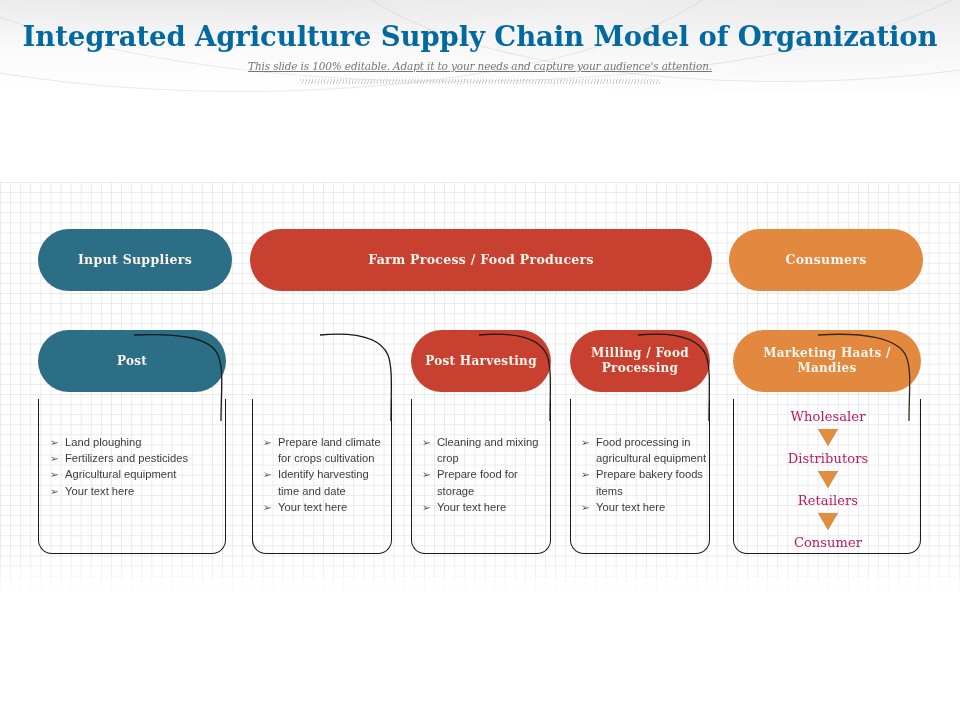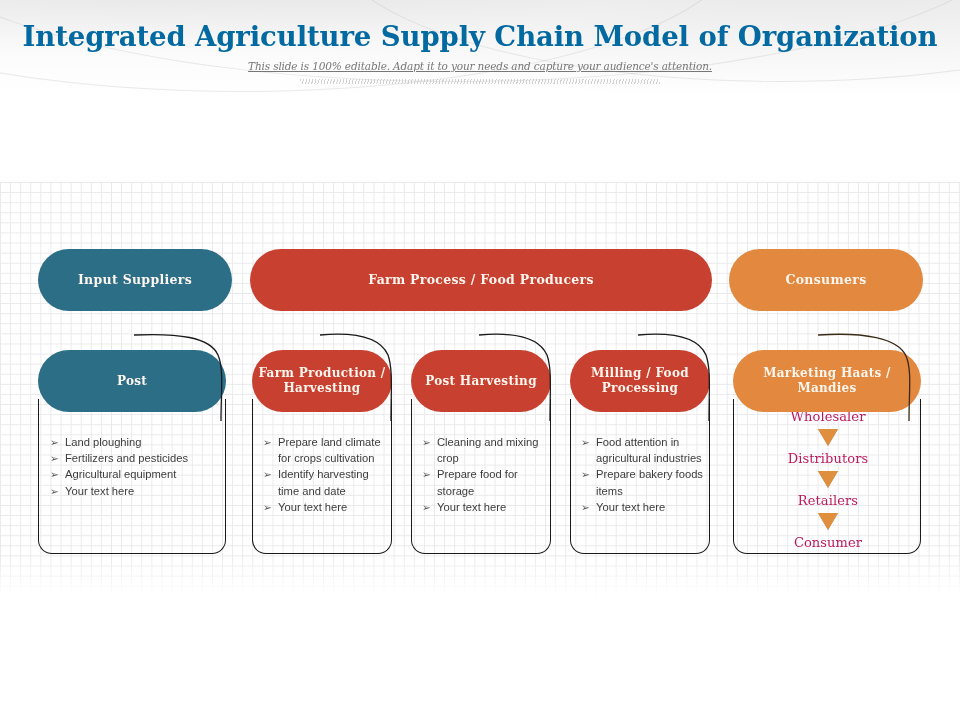--- a/index.html
+++ b/index.html
@@ -93,21 +93,20 @@
     justify-content: center;
     text-align: center;
     border-radius: 999px;
     font-family: "DejaVu Serif", "Liberation Serif", serif;
     font-weight: 700;
     color: #fdf6ef;
     letter-spacing: .3px;
     line-height: 1.25;
     box-sizing: border-box;
     z-index: 5;
-    margin-top: 20px;
   }
   .pill.teal   { background: #2d6e87; }
   .pill.red    { background: #c8402f; }
   .pill.orange { background: #e2883f; }
 
   .pill-top { height: 62px; font-size: 12.5px; }
   .pill-sub { height: 62px; font-size: 12px; }
 
   
   .card {
@@ -227,23 +226,20 @@
     <div class="row">
       <span class="mark">➢</span>
       <span class="txt">Your text here</span>
     </div>
   </div>
 
   <div class="card" style="left:252px; top:399px; width:140px; height:155px;"></div>
   <svg class="hook" style="left:318px; top:329px;" width="90" height="92" viewBox="0 0 90 92">
     <path d="M2 6 C 36 3, 62 8, 70 26 C 75 40, 73 62, 73 92" fill="none" stroke="#1a1a1a" stroke-width="1.3"></path>
   </svg>
-  <div class="pill pill-sub red" style="left:252px; top:330px; width:140px;">
-    <span>Farm Production / Harvesting</span>
-  </div>
   <div class="bullets" style="left:263px; top:434px; width:128px;">
     <div class="row">
       <span class="mark">➢</span>
       <span class="txt">Prepare land climate for crops cultivation</span>
     </div>
     <div class="row">
       <span class="mark">➢</span>
       <span class="txt">Identify harvesting time and date</span>
     </div>
     <div class="row">
@@ -277,21 +273,21 @@
   <div class="card" style="left:570px; top:399px; width:140px; height:155px;"></div>
   <svg class="hook" style="left:636px; top:329px;" width="90" height="92" viewBox="0 0 90 92">
     <path d="M2 6 C 36 3, 62 8, 70 26 C 75 40, 73 62, 73 92" fill="none" stroke="#1a1a1a" stroke-width="1.3"></path>
   </svg>
   <div class="pill pill-sub red" style="left:570px; top:330px; width:140px;">
     <span>Milling / Food Processing</span>
   </div>
   <div class="bullets" style="left:581px; top:434px; width:128px;">
     <div class="row">
       <span class="mark">➢</span>
-      <span class="txt">Food attention in agricultural industries</span>
+      <span class="txt">Food processing in agricultural equipment</span>
     </div>
     <div class="row">
       <span class="mark">➢</span>
       <span class="txt">Prepare bakery foods items</span>
     </div>
     <div class="row">
       <span class="mark">➢</span>
       <span class="txt">Your text here</span>
     </div>
   </div>

